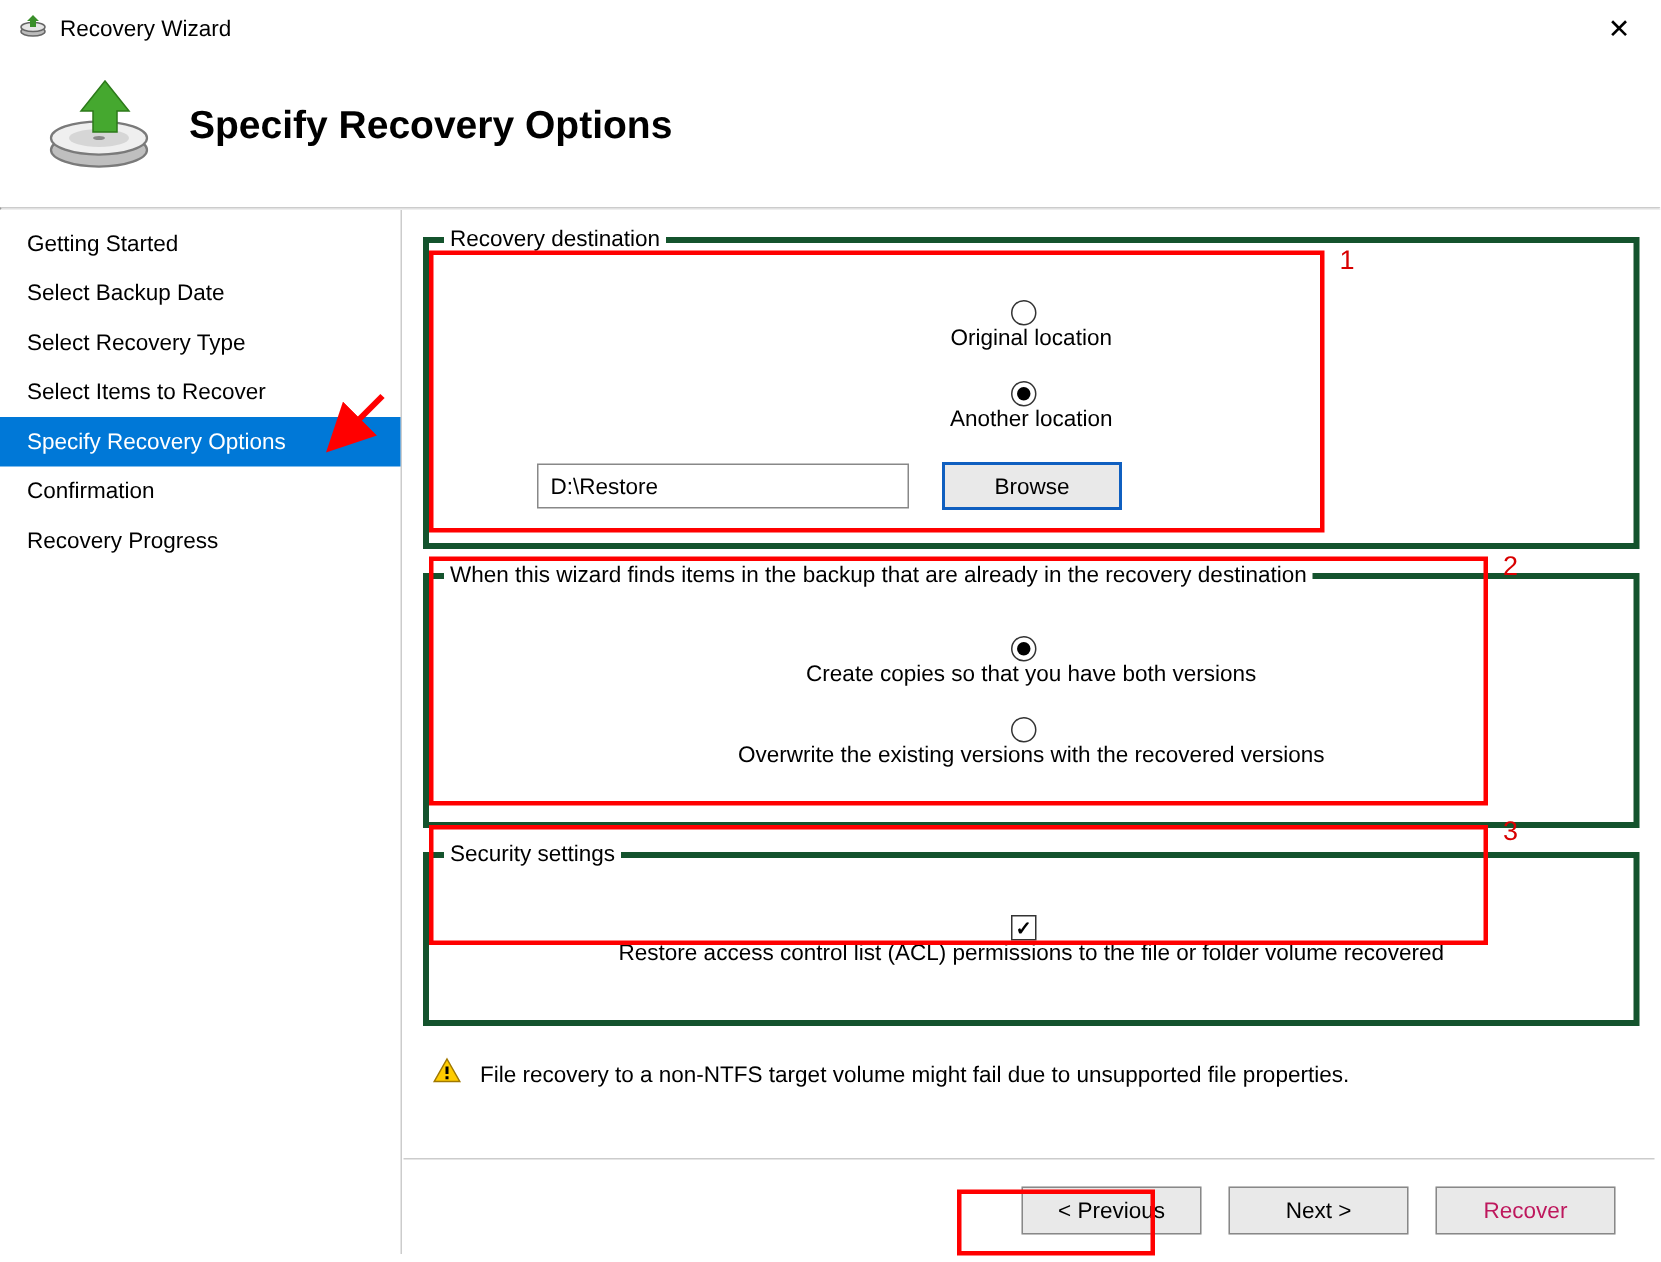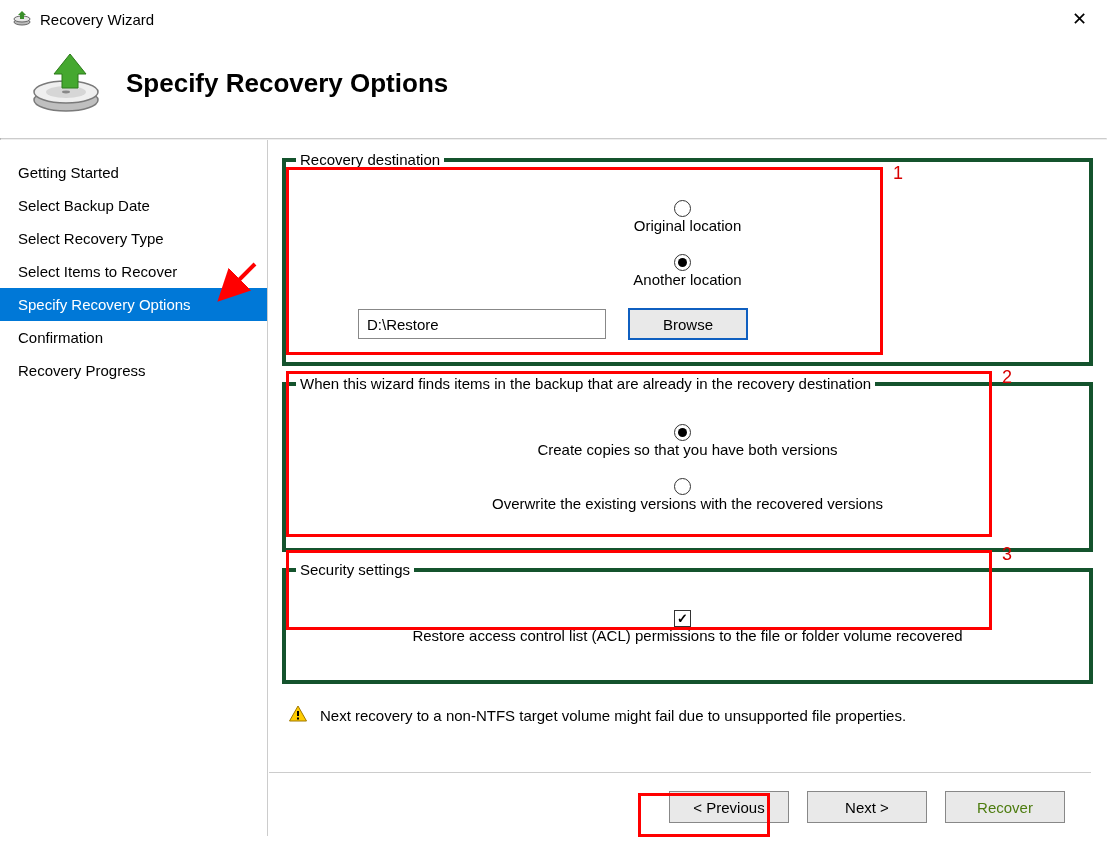--- a/index.html
+++ b/index.html
@@ -31,21 +31,21 @@
   .header .bigicon { width: 80px; height: 70px; margin-right: 22px; display:flex; align-items:center; justify-content:center;}
   .header .heading { font-size: 26px; font-weight: 700; }
   .separator { border-top: 1px solid #ccc; margin: 0; }
   .body {
     display: flex;
     height: calc(841px - 34px - 110px - 1px);
   }
   .sidebar {
     width: 268px;
     border-right: 1px solid #ccc;
-    padding-top: 16px;
+    padding-top: 6px;
     position: relative;
   }
   .side-item {
     padding: 8px 18px;
     cursor: pointer;
     font-size: 15px;
   }
   .side-item.selected {
     background: #0078d7;
     color: #fff;
@@ -121,32 +121,32 @@
     border: 1px solid #888;
     background: #e9e9e9;
     height: 32px;
     min-width: 120px;
     padding: 0 4px;
     font-size: 15px;
     cursor: pointer;
     font-family: inherit;
   }
   .btn.blue { border: 2px solid #0f5fc0; }
-  .btn.disabled { color: #4d7c0f; cursor: default; }
+  .btn.disabled { color: #be185d; cursor: default; }
   .warning-row {
     display: flex;
     align-items: center;
     gap: 12px;
     padding: 4px 6px;
   }
   .buttonbar {
     position: absolute;
     bottom: 0;
     left: 269px;
-    right: 16px;
+    right: 4px;
     border-top: 1px solid #ccc;
     padding: 18px 26px;
     display: flex;
     justify-content: flex-end;
     gap: 18px;
     background: #fff;
   }
   
   .ann {
     position: absolute;
@@ -248,21 +248,21 @@
     </div>
 
     <div class="warning-row">
       <span>
         <svg width="20" height="20" viewBox="0 0 20 20">
           <path d="M10 2 L18.5 17 L1.5 17 Z" fill="#ffcc00" stroke="#a07800" stroke-width="1"></path>
           <rect x="9" y="7" width="2" height="5" fill="#000"></rect>
           <rect x="9" y="13.5" width="2" height="2" fill="#000"></rect>
         </svg>
       </span>
-      <span>Next recovery to a non-NTFS target volume might fail due to unsupported file properties.</span>
+      <span>File recovery to a non-NTFS target volume might fail due to unsupported file properties.</span>
     </div>
 
   </div>
 </div>
 
 <div class="buttonbar">
   <button class="btn">&lt; Previous</button>
   <button class="btn">Next &gt;</button>
   <button class="btn disabled">Recover</button>
 </div>

